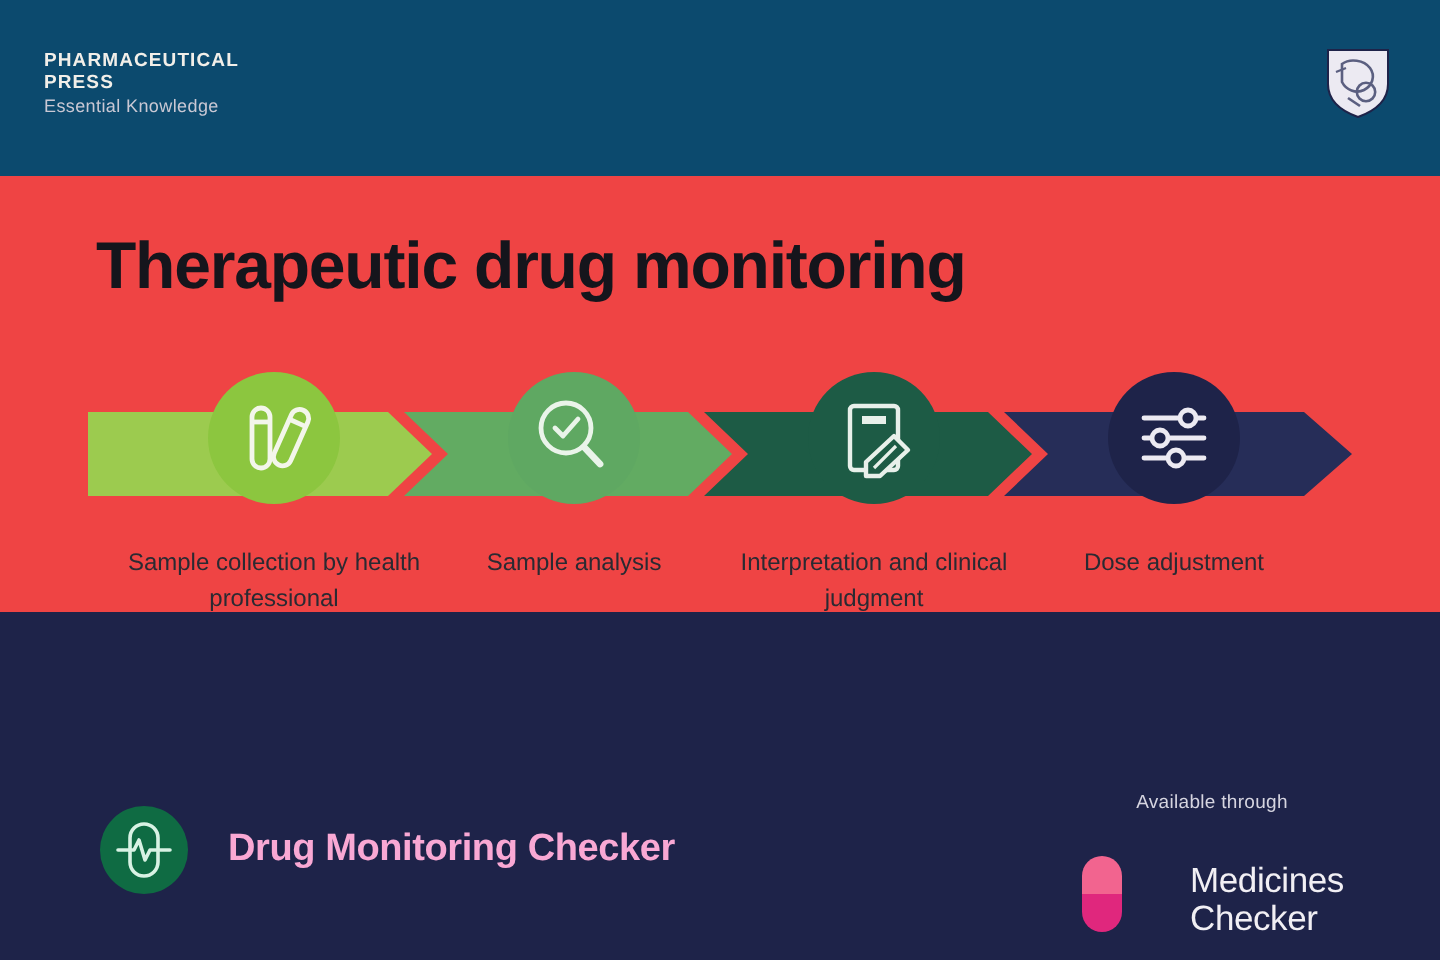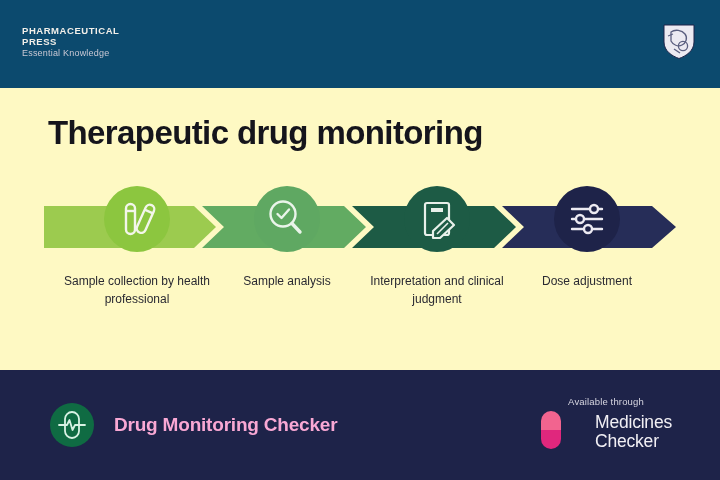--- a/index.html
+++ b/index.html
@@ -57,22 +57,22 @@
     width: 34px;
     height: 38px;
   }
 
   
   .panel {
     position: absolute;
     left: 0;
     top: 88px;
     width: 720px;
-    height: 282px;
-    background: #fef9c3;
+    height: 218px;
+    background: #ef4444;
   }
   .title {
     position: absolute;
     left: 48px;
     top: 26px;
     font-size: 33px;
     font-weight: 700;
     color: #15151c;
     letter-spacing: -0.6px;
     white-space: nowrap;
@@ -168,21 +168,21 @@
     position: absolute;
     right: 34px;
     top: 26px;
     width: 160px;
   }
   .mc-avail {
     font-size: 9.5px;
     color: #d6d5e0;
     text-align: center;
     letter-spacing: 0.15px;
-    margin-bottom: 3px;
+    margin-bottom: 20px;
   }
   .mc-row {
     display: flex;
     align-items: center;
     justify-content: center;
     gap: 22px;
   }
   .mc-capsule { flex: 0 0 auto; }
   .mc-words {
     margin-left: 11px;

